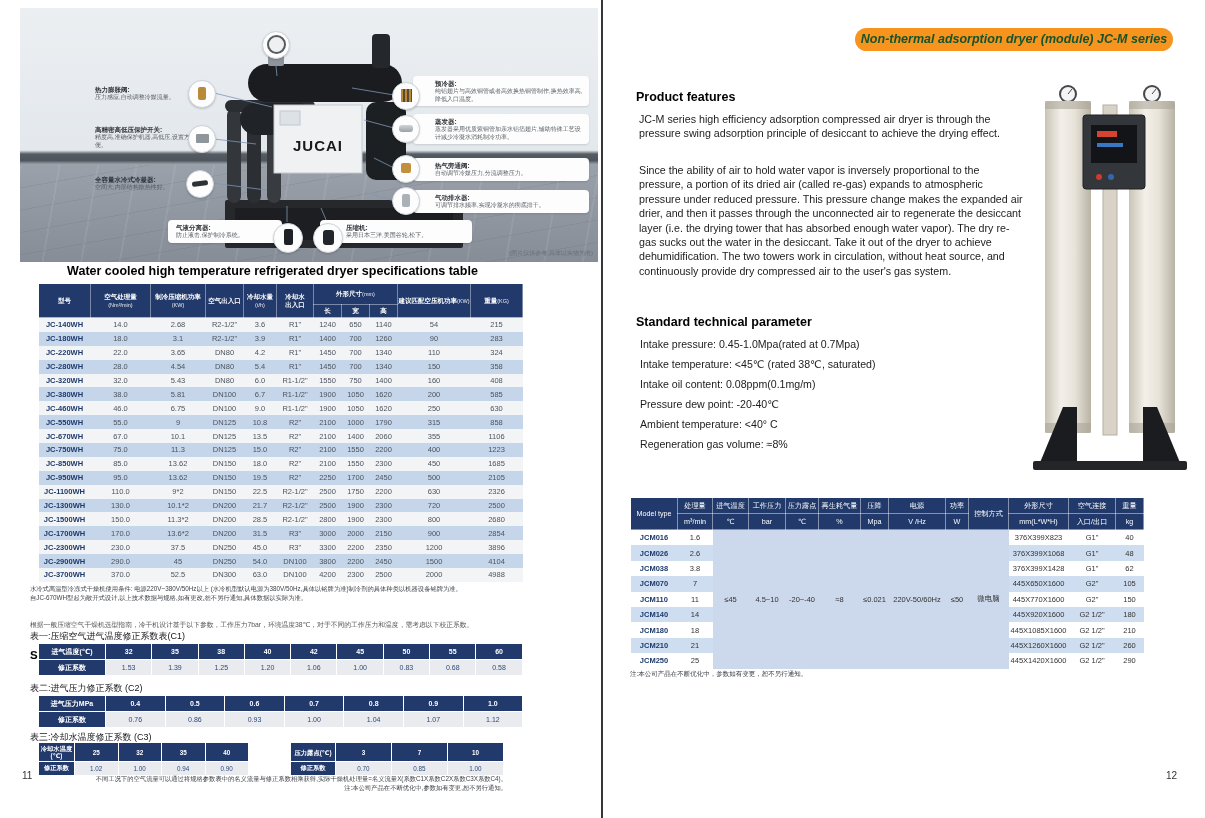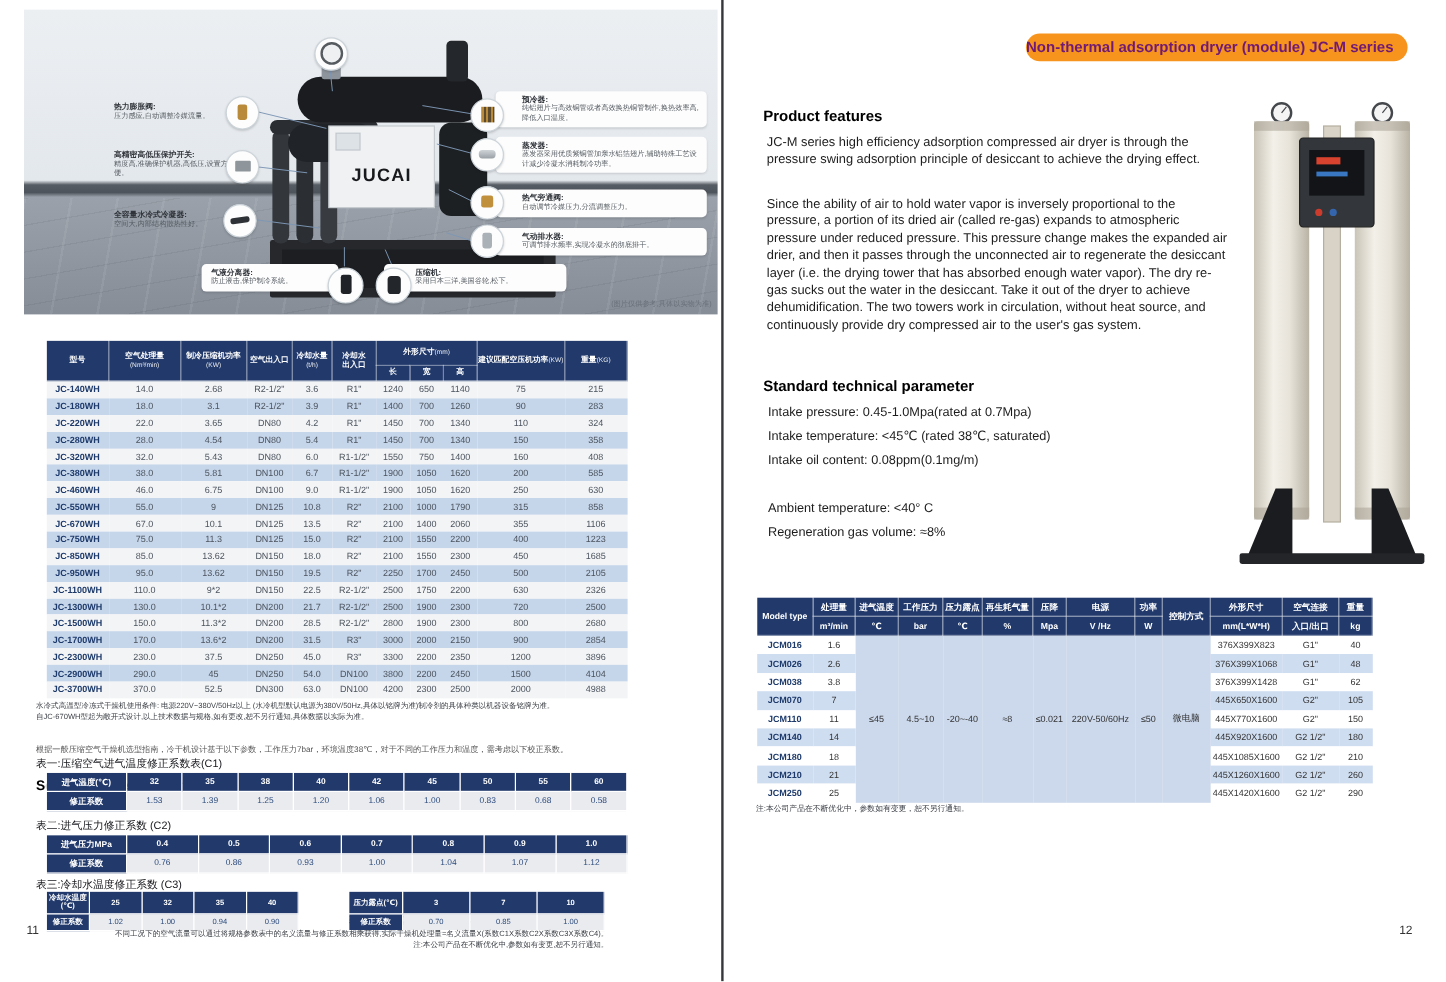--- a/index.html
+++ b/index.html
@@ -64,28 +64,28 @@
   .corr tr:last-child td:first-child{background:#21396b;color:#fff;font-weight:bold;}
   .corr.small td{font-size:6.3px;}
   .corr.small tr:first-child td{height:18px;line-height:7px;}
   .corr.small tr:last-child td{height:13px;}
   .amd-foot{position:absolute;left:60px;top:774px;width:447px;text-align:right;
             font-size:6.3px;color:#3a3e44;line-height:9px;}
   .pageno{position:absolute;font-size:10px;color:#333;}
 
   
   .badge{position:absolute;left:252px;top:28px;width:318px;height:23px;border-radius:12px;
-         background:#f7941d;color:#701a75;font-size:12.5px;font-weight:bold;text-align:left;line-height:23px;}
+         background:#f7941d;color:#14532d;font-size:12.5px;font-weight:bold;text-align:center;line-height:23px;font-style:italic;}
   .r-h{position:absolute;font-size:12.5px;font-weight:bold;color:#000;}
   .r-p{position:absolute;left:36px;width:384px;font-size:10.7px;color:#1c1c1c;line-height:14.4px;text-align:left;}
   .param{position:absolute;left:37px;width:380px;font-size:10.6px;color:#1c1c1c;line-height:20px;}
   .towers{position:absolute;left:422px;top:85px;width:170px;height:385px;}
   .jcm{position:absolute;left:27px;top:497px;width:513px;}
   .jcm thead td{background:#21396b;color:#fff;border:1px solid rgba(255,255,255,.45);
-                font-size:7.2px;font-weight:bold;height:15px;text-align:center;padding:0;margin-top:32px;}
+                font-size:7.2px;font-weight:normal;height:15px;text-align:center;padding:0;margin-top:32px;}
   .jcm tbody td{font-size:7.5px;text-align:center;height:15.4px;color:#333;padding:0;}
   .jcm tbody td:first-child{font-weight:bold;color:#1d3a6b;}
   .jcm tbody tr:nth-child(even) td{background:#cfddf0;}
   .jcm tbody tr:nth-child(odd) td{background:#ffffff;}
   .jcm tbody td.m{background:#ccd9ec !important;vertical-align:middle;color:#333;}
   .jcm-note{position:absolute;left:27px;top:670px;font-size:6.5px;color:#3a3e44;}
 </style>
 </head>
 <body>
 
@@ -197,20 +197,21 @@
         <div class="co-t">压缩机:</div>
         <div class="co-d">采用日本三洋,美国谷轮,松下。</div>
       </div>
       <div class="cc cc28" style="left:293px;top:215px;">
           <div class="g-comp"></div>
         </div>
 
       <div class="photo-note">(图片仅供参考,具体以实物为准)</div>
     </div>
 
+    <div class="l-title">Water cooled high temperature refrigerated dryer specifications table</div>
 
     <table class="spec">
       <colgroup>
         <col style="width:52px">
           <col style="width:60px">
           <col style="width:55px">
           <col style="width:38px">
         <col style="width:33px">
           <col style="width:37px">
           <col style="width:28px">
@@ -252,21 +253,21 @@
           <tr>
             <td>JC-140WH</td>
             <td>14.0</td>
             <td>2.68</td>
             <td>R2-1/2"</td>
             <td>3.6</td>
             <td>R1"</td>
             <td>1240</td>
             <td>650</td>
             <td>1140</td>
-            <td>75</td>
+            <td>54</td>
             <td>215</td>
           </tr>
           <tr>
             <td>JC-180WH</td>
             <td>18.0</td>
             <td>3.1</td>
             <td>R2-1/2"</td>
             <td>3.9</td>
             <td>R1"</td>
             <td>1400</td>
@@ -627,20 +628,21 @@
     <div class="badge">Non-thermal adsorption dryer (module) JC-M series</div>
 
     <div class="r-h" style="left:33px;top:90px;">Product features</div>
     <div class="r-p" style="top:112px;">JC-M series high efficiency adsorption compressed air dryer is through the pressure swing adsorption principle of desiccant to achieve the drying effect.</div>
     <div class="r-p" style="top:163px;">Since the ability of air to hold water vapor is inversely proportional to the pressure, a portion of its dried air (called re-gas) expands to atmospheric pressure under reduced pressure. This pressure change makes the expanded air drier, and then it passes through the unconnected air to regenerate the desiccant layer (i.e. the drying tower that has absorbed enough water vapor). The dry re-gas sucks out the water in the desiccant. Take it out of the dryer to achieve dehumidification. The two towers work in circulation, without heat source, and continuously provide dry compressed air to the user's gas system.</div>
 
     <div class="r-h" style="left:33px;top:315px;">Standard technical parameter</div>
     <div class="param" style="top:334px;">Intake pressure: 0.45-1.0Mpa(rated at 0.7Mpa)</div>
     <div class="param" style="top:354px;">Intake temperature: &lt;45℃ (rated 38℃, saturated)</div>
     <div class="param" style="top:374px;">Intake oil content: 0.08ppm(0.1mg/m)</div>
+    <div class="param" style="top:394px;">Pressure dew point: -20-40℃</div>
     <div class="param" style="top:414px;">Ambient temperature: &lt;40° C</div>
     <div class="param" style="top:434px;">Regeneration gas volume: ≈8%</div>
 
     <div class="towers">
       <svg width="170" height="385" viewBox="0 0 170 385">
         <defs>
           <linearGradient id="tg" x1="0" y1="0" x2="1" y2="0">
             <stop offset="0" stop-color="#c9c4b6"></stop>
               <stop offset="0.35" stop-color="#f3f0e9"></stop>
             <stop offset="0.65" stop-color="#e7e3d9"></stop>

